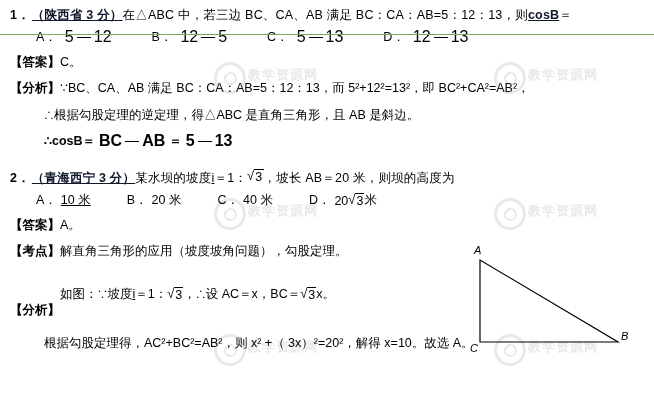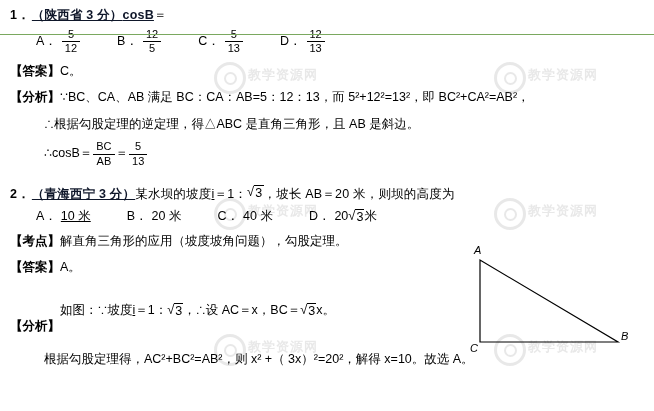--- a/index.html
+++ b/index.html
@@ -64,25 +64,25 @@
     display: flex;
     align-items: center;
     margin-right: 36px;
     white-space: nowrap;
   }
   .opt-label {
     margin-right: 4px;
   }
   .frac {
     display: inline-flex;
-    flex-direction: column;
+    flex-direction: row;
     align-items: center;
     vertical-align: middle;
     line-height: 1.05;
-    font-size: 11px;
+    font-size: 16px;
     margin: 0 1px;
   }
   .frac .numer {
     padding: 0 3px;
   }
   .frac .bar {
     width: 100%;
     min-width: 14px;
     height: 1px;
     background: #000;
@@ -179,20 +179,21 @@
   <div class="wm-ring" style="left:494px; top:198px;"></div>
 
   <div class="watermark" style="left:248px; top:338px;">教学资源网</div>
   <div class="wm-ring" style="left:214px; top:334px;"></div>
   <div class="watermark" style="left:528px; top:338px;">教学资源网</div>
   <div class="wm-ring" style="left:494px; top:334px;"></div>
 
   <div class="row q-line">
     <span class="num">1．</span>
     <span class="green-u">（陕西省 3 分）</span>
+    <span>在△ABC 中，若三边 BC、CA、AB 满足 BC：CA：AB=5：12：13，则 </span>
     <span class="green-u">cosB</span>
     <span>＝</span>
   </div>
 
   <div class="opts">
     <span class="opt">
       <span class="opt-label">A．</span>
       <span class="frac">
         <span class="numer">5</span>
         <span class="bar"></span>
@@ -229,21 +230,21 @@
     <span class="tag">【答案】</span><span>C。</span>
   </div>
 
 
   <div class="blk">
     <span class="tag">【分析】</span><span>∵BC、CA、AB 满足 BC：CA：AB=5：12：13，而 5²+12²=13²，即 BC²+CA²=AB²，</span>
   </div>
 
   <div class="blk indent1">∴根据勾股定理的逆定理，得△ABC 是直角三角形，且 AB 是斜边。</div>
 
-  <div class="blk indent1" style="display:flex; align-items:center;">
+  <div class="blk indent1" style="display:flex; align-items:center;font-weight:bold;">
     <span>∴cosB＝</span>
     <span class="frac">
       <span class="numer">BC</span>
       <span class="bar"></span>
       <span class="denom">AB</span>
     </span>
     <span>＝</span>
     <span class="frac">
       <span class="numer">5</span>
       <span class="bar"></span>
@@ -284,25 +285,25 @@
         <span>20</span>
         <span class="sqrt">
           <span class="radical">√</span>
           <span class="radicand">3</span>
         </span>
         <span>米</span>
       </span>
     </div>
 
     <div class="blk">
+      <span class="tag">【答案】</span><span>A。</span>
+    </div>
+
+    <div class="blk">
       <span class="tag">【考点】</span><span>解直角三角形的应用（坡度坡角问题），勾股定理。</span>
-    </div>
-
-    <div class="blk">
-      <span class="tag">【答案】</span><span>A。</span>
     </div>
 
     <div class="blk" style="display:flex; align-items:center; flex-wrap:nowrap;">
       <span class="tag">【分析】</span>
       <span>如图：∵坡度 </span>
       <span class="ul">i</span>
       <span>＝1：</span>
       <span class="sqrt">
         <span class="radical">√</span>
         <span class="radicand">3</span>

